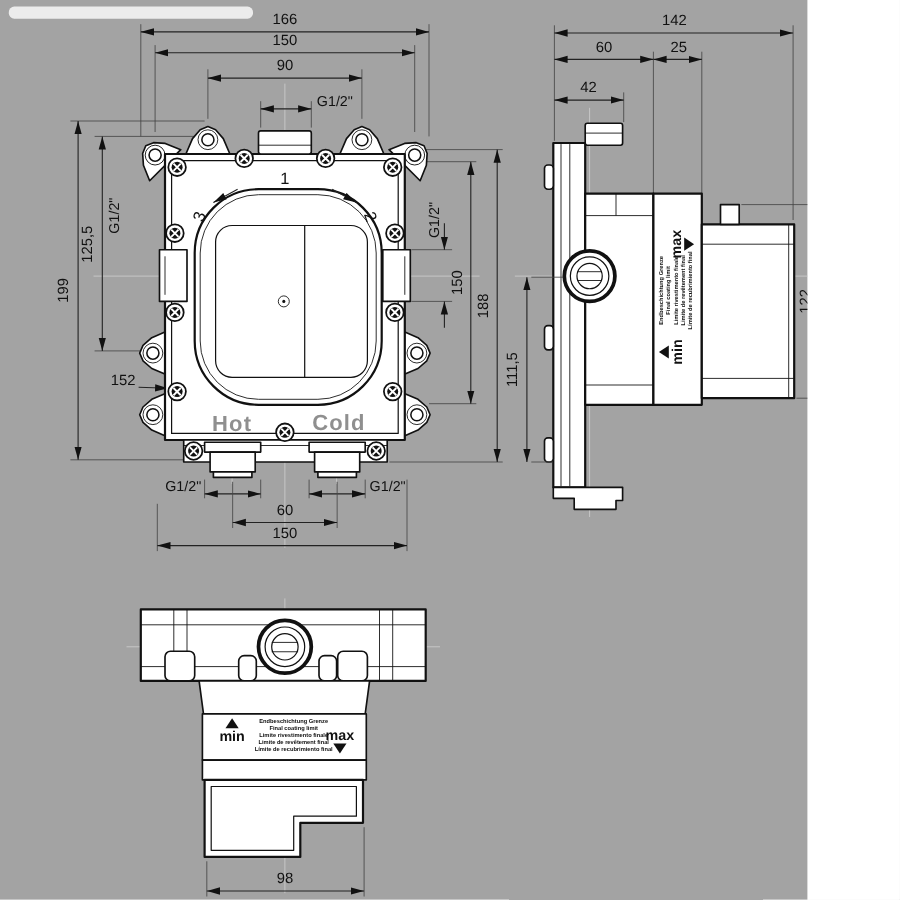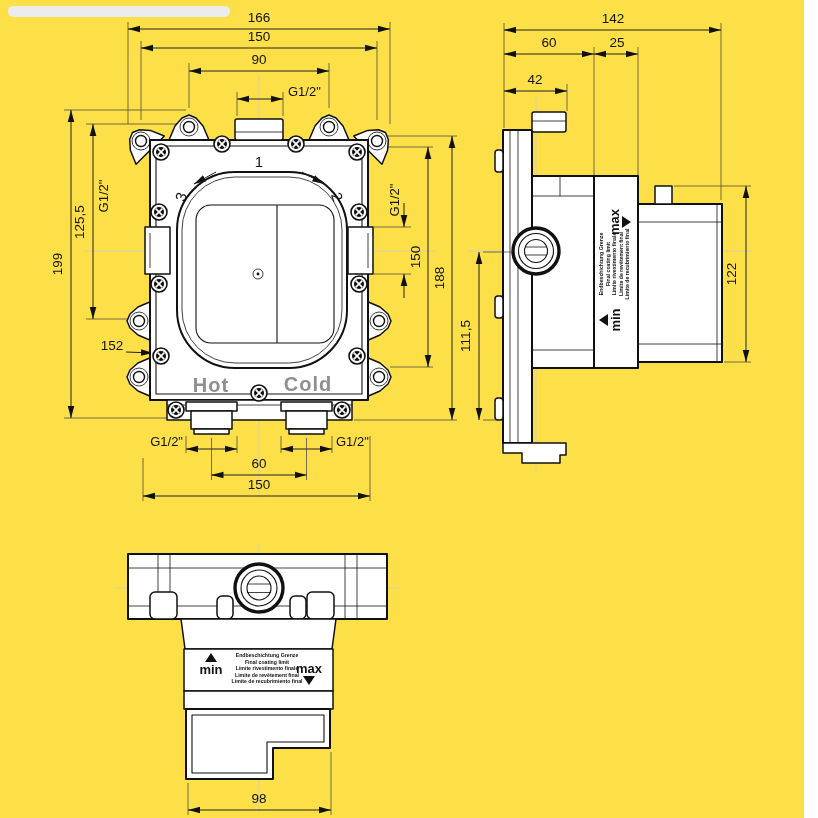--- a/index.html
+++ b/index.html
@@ -1,16 +1,16 @@
 <!DOCTYPE html>
 <html><head>
 <meta charset="utf-8">
 <style>
   html,body{margin:0;padding:0;background:#fff;}
-  .stage{width:804px;height:818px;background:#fde047;position:relative;overflow:hidden;text-decoration:underline;}
+  .stage{width:734px;height:818px;background:#a3a3a3;position:relative;overflow:hidden;text-decoration:underline;}
   svg{display:block;}
   svg text{font-family:"Liberation Sans",sans-serif;fill:#111;}
   .d{font-size:13.5px;}
   .gd{font-size:13px;}
   .num{font-size:15px;}
   .hotcold{font-size:20px;font-weight:bold;fill:#8f8f8f;letter-spacing:1px;}
   .mm{font-size:13px;font-weight:bold;}
   .tiny{font-size:5.2px;font-weight:bold;}
   .out{stroke:#111;stroke-width:2;fill:#fff;stroke-linejoin:round;}
   .out15{stroke:#111;stroke-width:1.5;fill:#fff;stroke-linejoin:round;}

